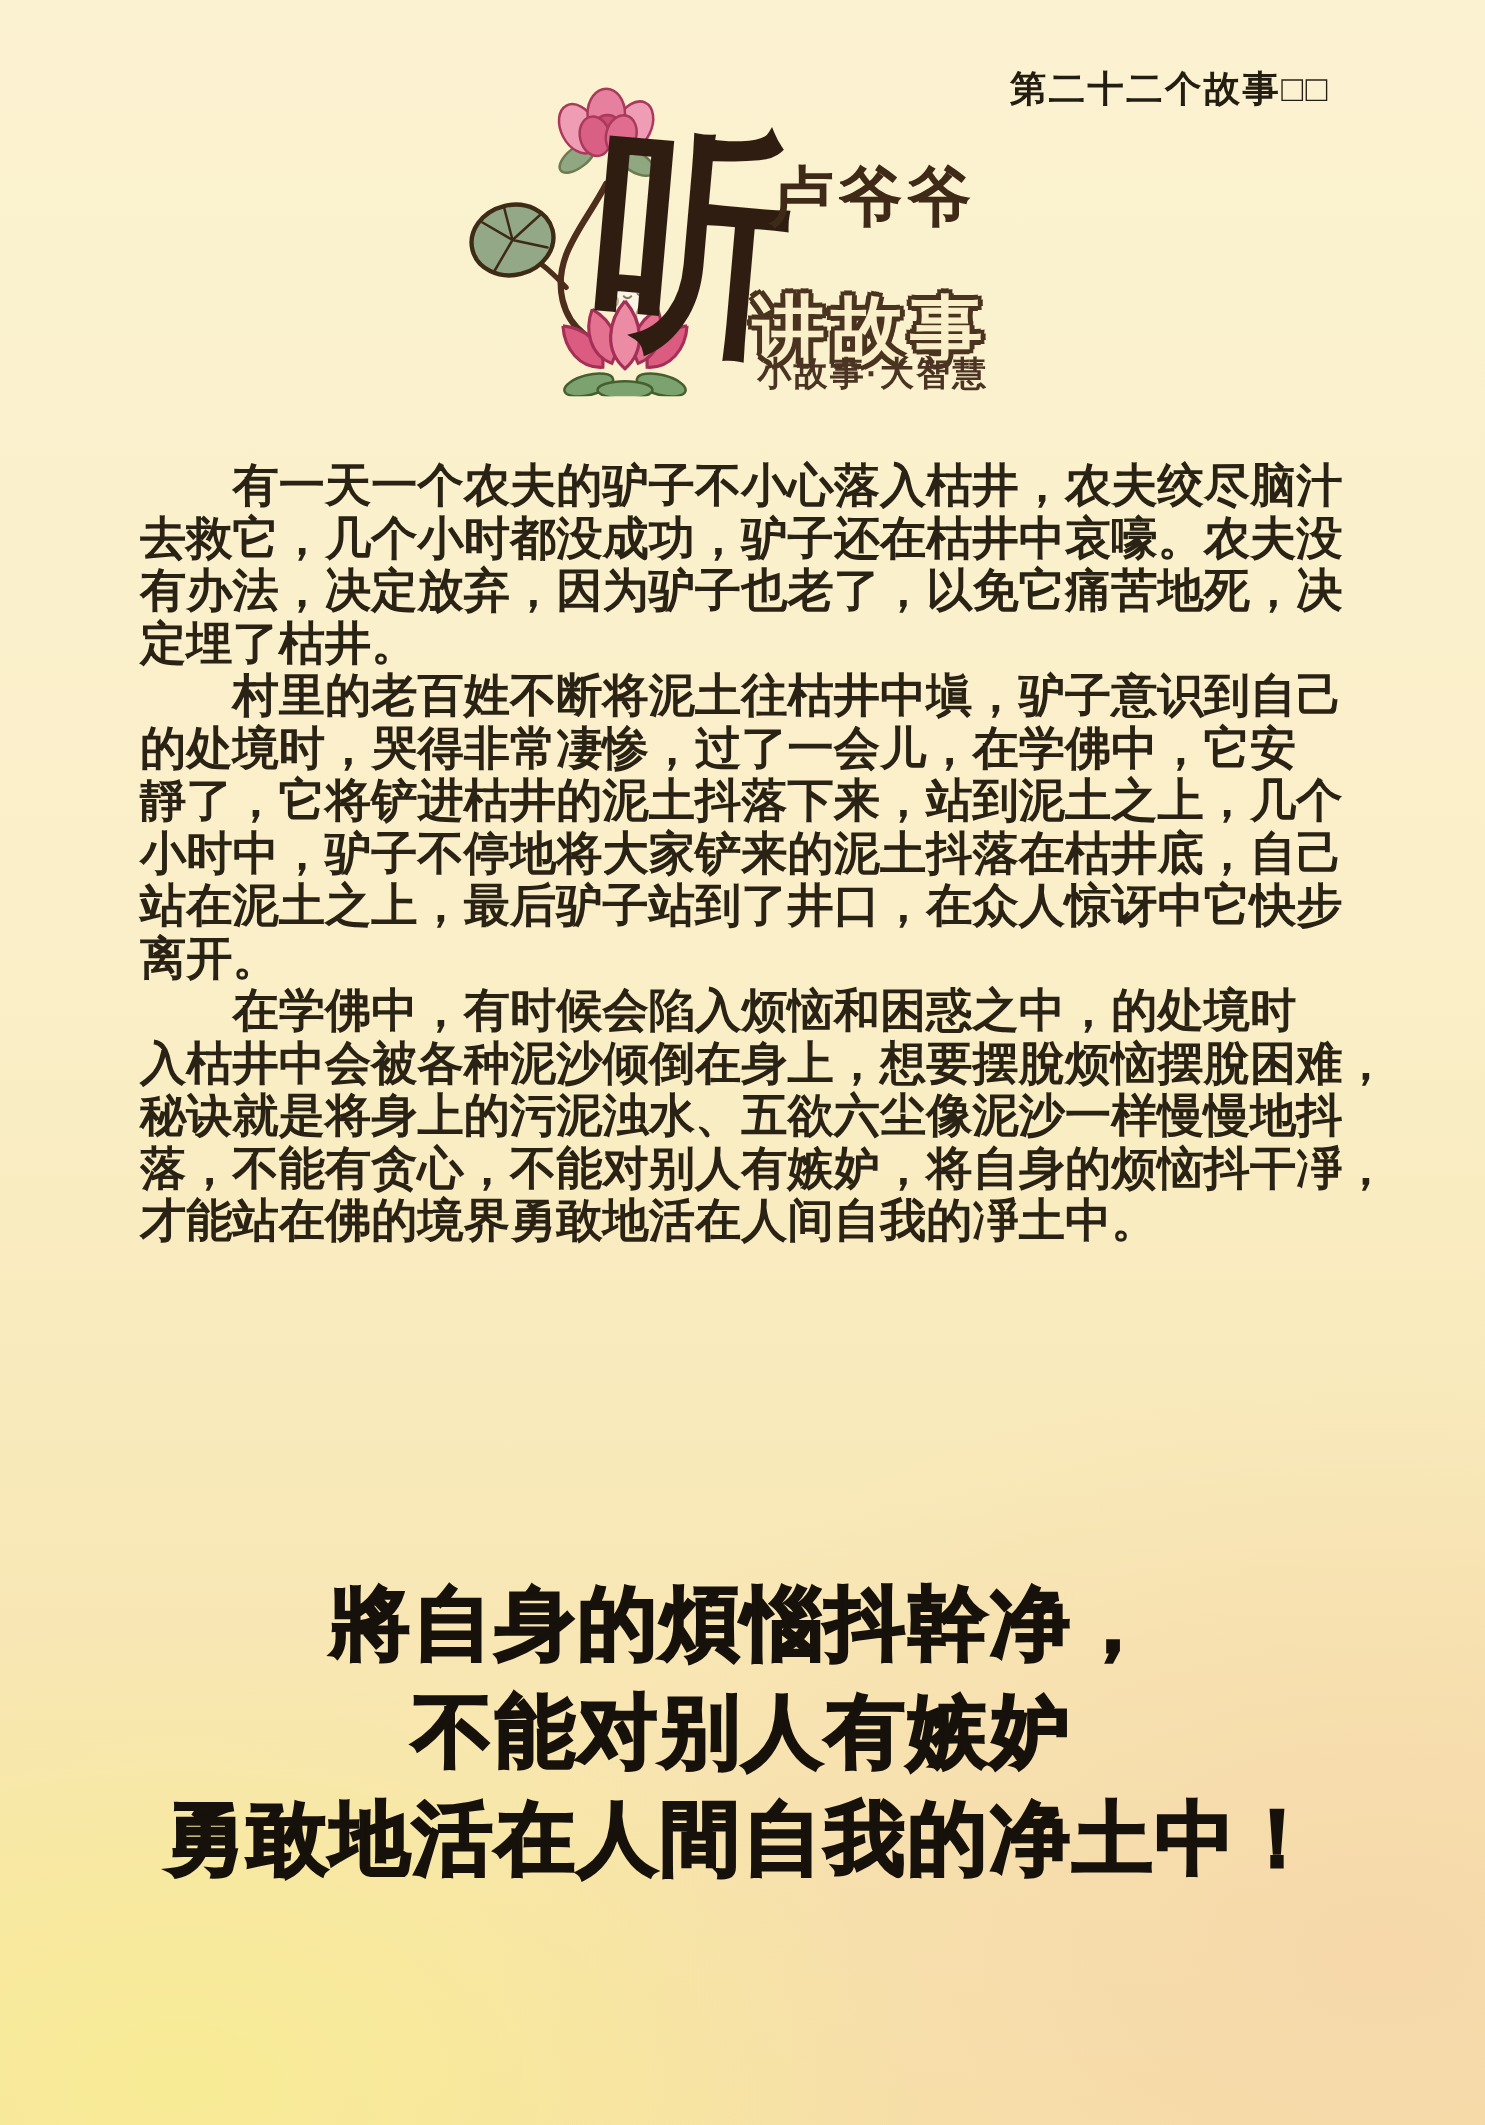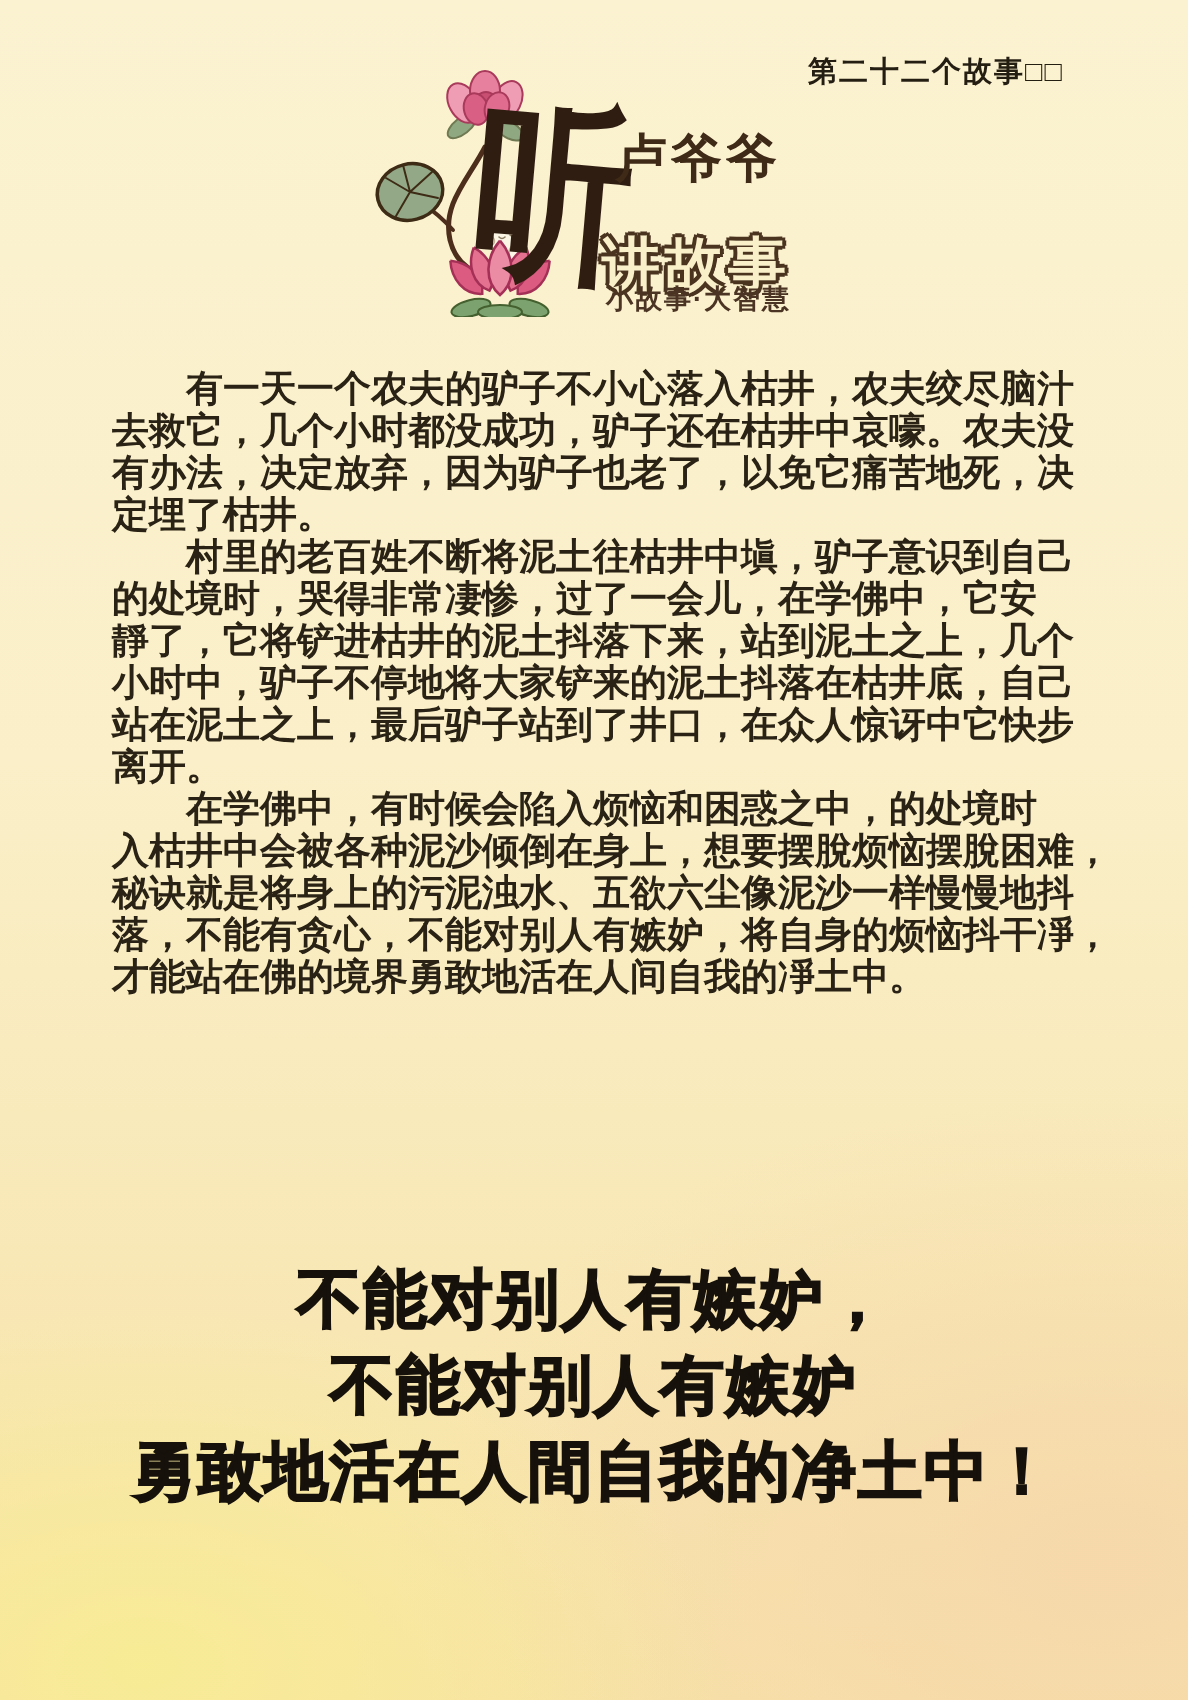--- a/index.html
+++ b/index.html
@@ -134,18 +134,18 @@
 站在泥土之上，最后驴子站到了井口，在众人惊讶中它快步
 离开。</p>
     <p>　　在学佛中，有时候会陷入烦恼和困惑之中，的处境时
 入枯井中会被各种泥沙倾倒在身上，想要摆脫烦恼摆脫困难，
 秘诀就是将身上的污泥浊水、五欲六尘像泥沙一样慢慢地抖
 落，不能有贪心，不能对别人有嫉妒，将自身的烦恼抖干凈，
 才能站在佛的境界勇敢地活在人间自我的凈土中。</p>
   </div>
 
   <div class="quote">
-    <div>不能对别人有嫉妒，</div>
+    <div>將自身的煩惱抖幹净，</div>
     <div>不能对别人有嫉妒</div>
     <div>勇敢地活在人間自我的净土中！</div>
   </div>
 
 </div>
 
 </body></html>

